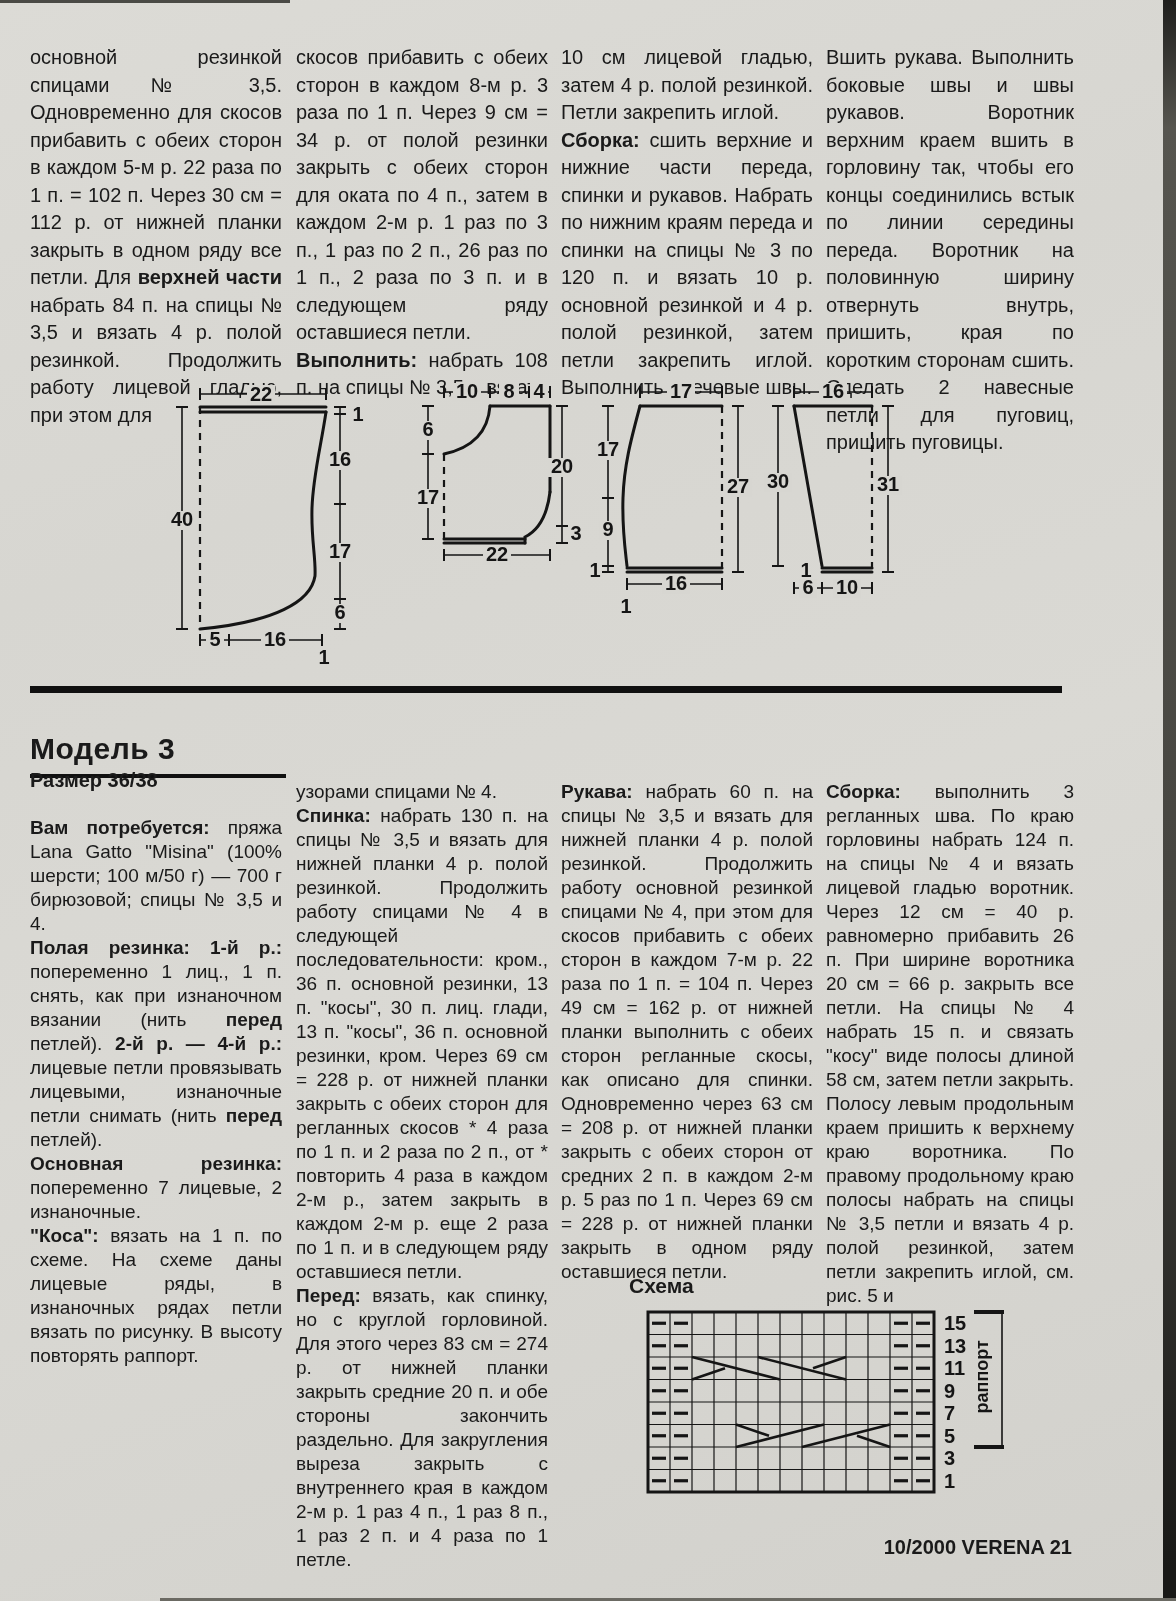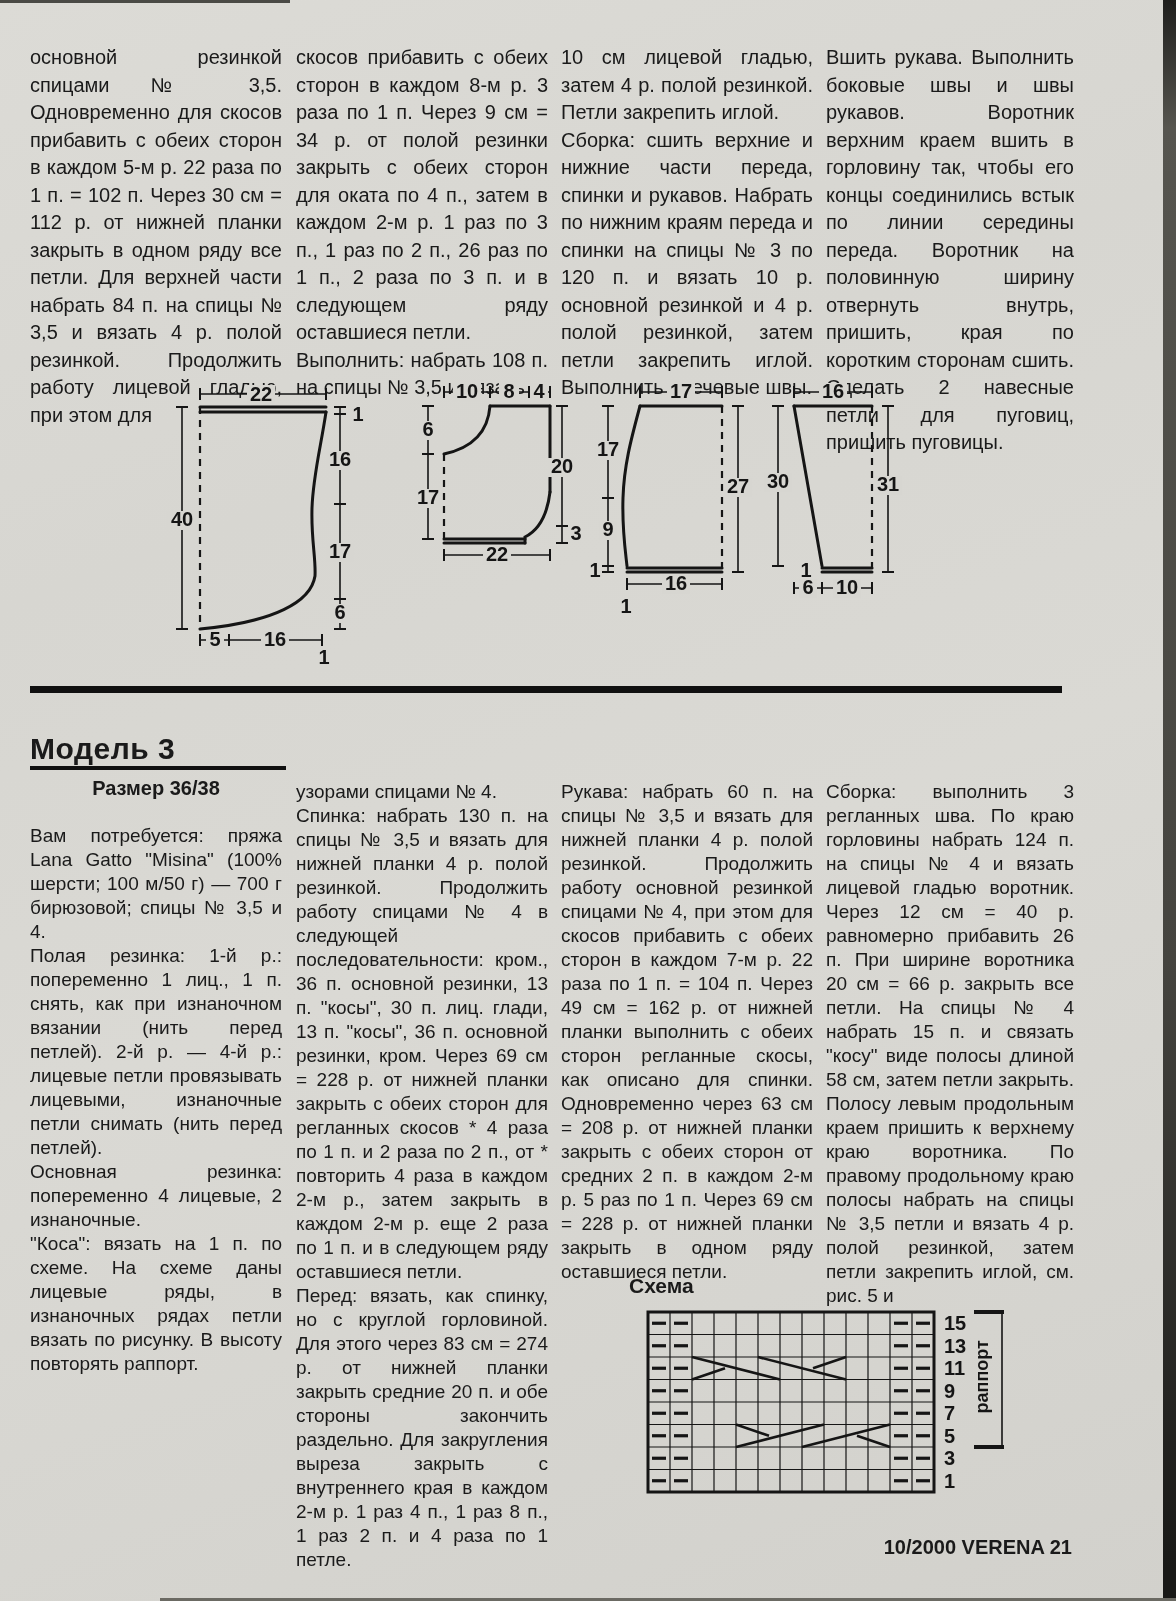--- a/index.html
+++ b/index.html
@@ -5,25 +5,25 @@
   html,body{margin:0;padding:0;background:#777;}
   .page{
     position:relative;width:1176px;height:1601px;overflow:hidden;
     background:linear-gradient(160deg,#dcdbd6 0%,#d7d6d1 30%,#dad9d4 55%,#d2d1cc 100%);
     font-family:"Liberation Sans","DejaVu Sans",sans-serif;color:#1a1a1a;
   }
   .col{position:absolute;text-align:justify;}
   .top-col{width:252px;font-size:20px;line-height:27.5px;top:44px;}
   .low-col{width:252px;font-size:19px;line-height:24px;top:780px;}
   .para{margin:0;}
-  .b{font-weight:normal;}
+  .b{font-weight:bold;}
   #divider{position:absolute;left:30px;top:686px;width:1032px;height:7px;background:#101010;}
   .model-title{position:absolute;left:30px;top:712px;width:256px;font-size:30px;font-weight:bold;
-    border-bottom:4px solid #101010;letter-spacing:.5px;}
-  .size-head{font-weight:bold;font-size:20px;margin:8px 0 24px 0;text-align:center;}
+    border-bottom:4px solid #101010;padding-bottom:8px;letter-spacing:.5px;}
+  .size-head{font-weight:bold;font-size:20px;margin:0 0 24px 0;text-align:left;}
   .schema-title{position:absolute;left:629px;top:1274px;font-weight:bold;font-size:21px;}
   .footer{position:absolute;left:810px;top:1536px;width:262px;text-align:right;font-weight:bold;font-size:20px;}
   .schem{position:absolute;}
   .schem text{font-family:"Liberation Sans",sans-serif;font-weight:bold;font-size:20px;fill:#151515;text-anchor:middle;}
   .outline{stroke:#151515;stroke-width:3;fill:none;stroke-linecap:round;}
   .dash-edge{stroke:#151515;stroke-width:2.2;fill:none;stroke-dasharray:7 6;}
   .dim{stroke:#151515;stroke-width:1.6;}
   .tick{stroke:#151515;stroke-width:2;}
   .lbg{fill:#d7d6d1;stroke:none;}
   #schema-svg{position:absolute;left:640px;top:1306px;}
@@ -218,21 +218,21 @@
 
   <div id="divider"></div>
 
   <h1 class="model-title">Модель 3</h1>
 
   <div class="col low-col" style="left:30px;top:768px">
     <p class="size-head">Размер 36/38</p>
     <div>
         <p class="para"><span class="b">Вам потребуется:</span><span> пряжа Lana Gatto "Misina" (100% шерсти; 100 м/50 г) — 700 г бирюзовой; спицы № 3,5 и 4.</span></p>
         <p class="para"><span class="b">Полая резинка: 1-й р.:</span><span> попеременно 1 лиц., 1 п. снять, как при изнаночном вязании (нить </span><span class="b">перед</span><span> петлей). </span><span class="b">2-й р. — 4-й р.:</span><span> лицевые петли провязывать лицевыми, изнаночные петли снимать (нить </span><span class="b">перед</span><span> петлей).</span></p>
-        <p class="para"><span class="b">Основная резинка:</span><span> попеременно 4 лицевые, 2 изнаночные.</span></p>
+        <p class="para"><span class="b">Основная резинка:</span><span> попеременно 7 лицевые, 2 изнаночные.</span></p>
         <p class="para"><span class="b">"Коса":</span><span> вязать на 1 п. по схеме. На схеме даны лицевые ряды, в изнаночных рядах петли вязать по рисунку. В высоту повторять раппорт.</span></p>
       </div>
   </div>
   <div class="col low-col" style="left:296px">
       <p class="para"><span>узорами спицами № 4.</span></p>
       <p class="para"><span class="b">Спинка:</span><span> набрать 130 п. на спицы № 3,5 и вязать для нижней планки 4 р. полой резинкой. Продолжить работу спицами № 4 в следующей последовательности: кром., 36 п. основной резинки, 13 п. "косы", 30 п. лиц. глади, 13 п. "косы", 36 п. основной резинки, кром. Через 69 см = 228 р. от нижней планки закрыть с обеих сторон для регланных скосов * 4 раза по 1 п. и 2 раза по 2 п., от * повторить 4 раза в каждом 2-м р., затем закрыть в каждом 2-м р. еще 2 раза по 1 п. и в следующем ряду оставшиеся петли.</span></p>
       <p class="para"><span class="b">Перед:</span><span> вязать, как спинку, но с круглой горловиной. Для этого через 83 см = 274 р. от нижней планки закрыть средние 20 п. и обе стороны закончить раздельно. Для закругления выреза закрыть с внутреннего края в каждом 2-м р. 1 раз 4 п., 1 раз 8 п., 1 раз 2 п. и 4 раза по 1 петле.</span></p>
     </div>
   <div class="col low-col" style="left:561px">
       <p class="para"><span class="b">Рукава:</span><span> набрать 60 п. на спицы № 3,5 и вязать для нижней планки 4 р. полой резинкой. Продолжить работу основной резинкой спицами № 4, при этом для скосов прибавить с обеих сторон в каждом 7-м р. 22 раза по 1 п. = 104 п. Через 49 см = 162 р. от нижней планки выполнить с обеих сторон регланные скосы, как описано для спинки. Одновременно через 63 см = 208 р. от нижней планки закрыть с обеих сторон от средних 2 п. в каждом 2-м р. 5 раз по 1 п. Через 69 см = 228 р. от нижней планки закрыть в одном ряду оставшиеся петли.</span></p>

